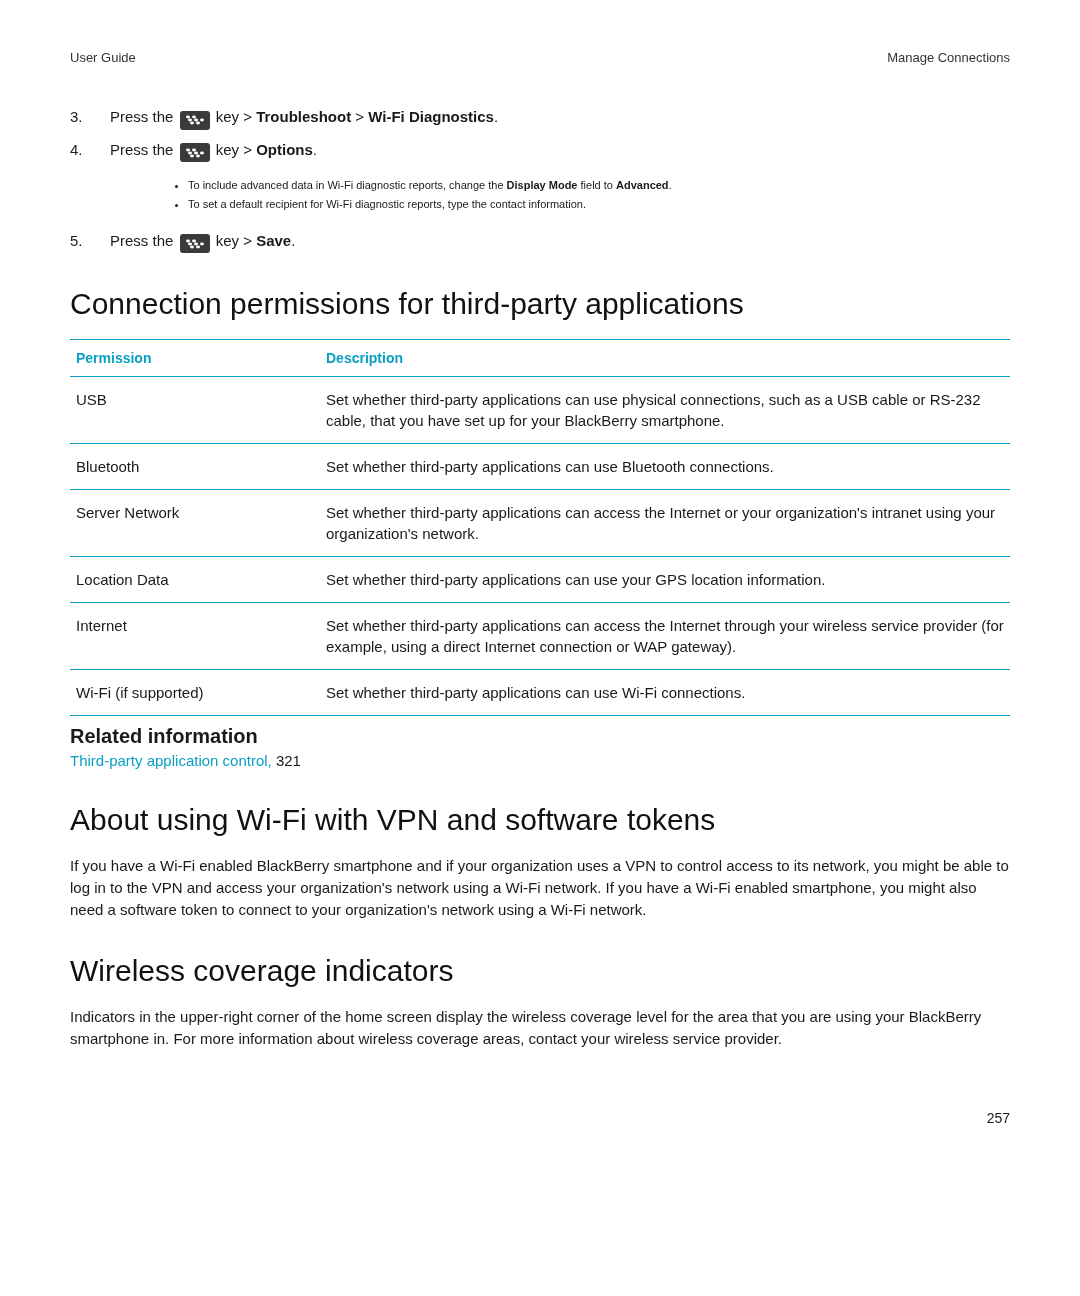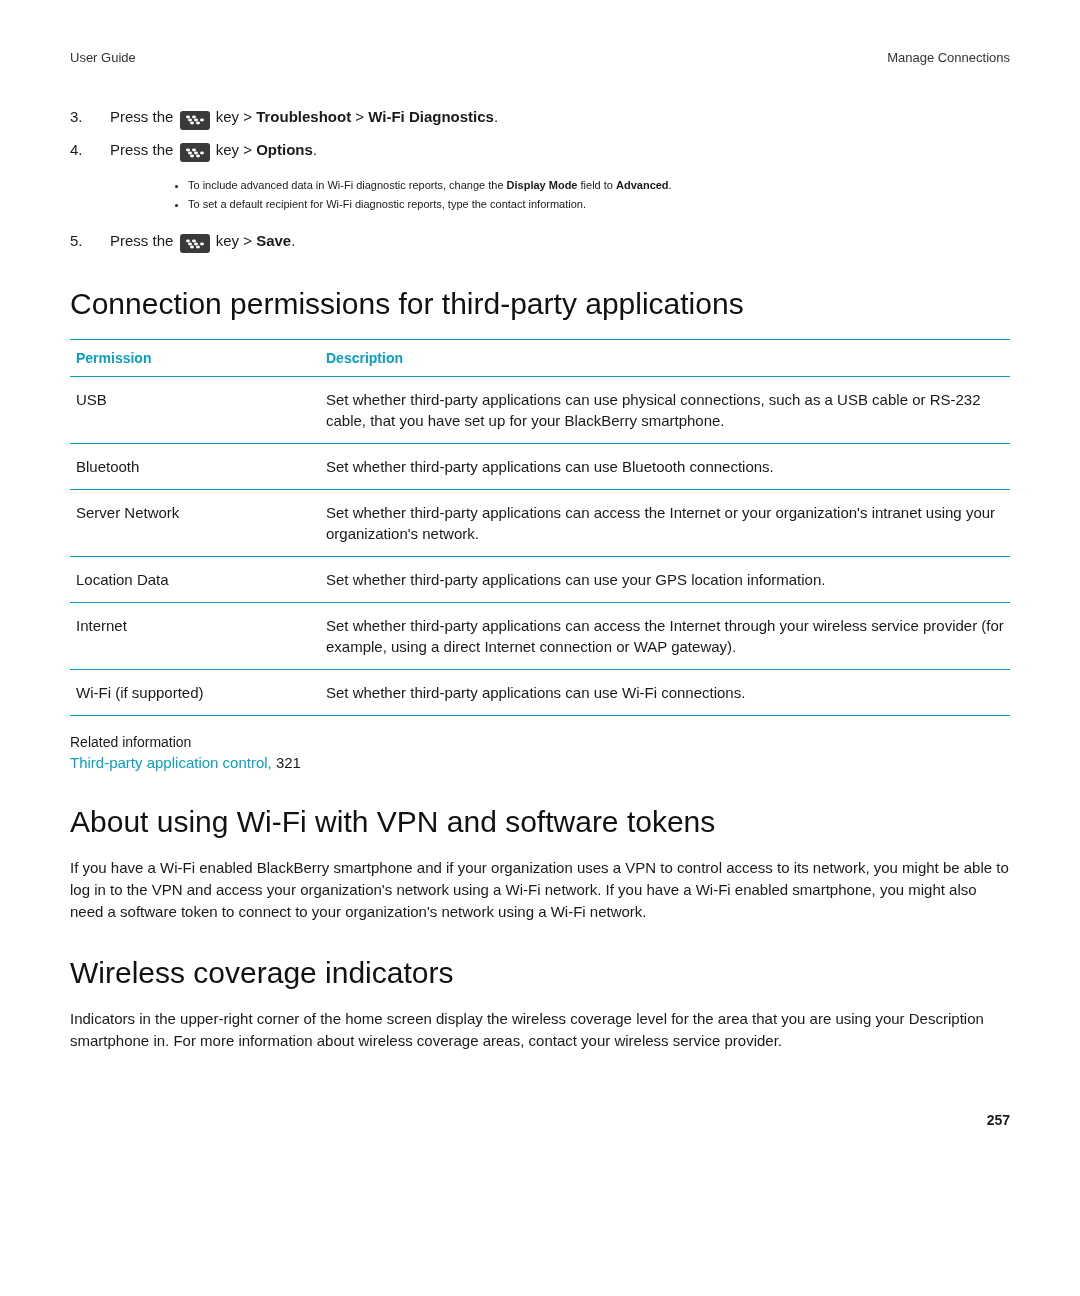--- a/index.html
+++ b/index.html
@@ -16,25 +16,25 @@
     vertical-align: -4px; margin: 0 2px;
   }
   .bb-key svg { display: block; }
   ul.sub { list-style: disc; margin: 6px 0 6px 60px; padding-left: 18px; }
   ul.sub li { font-size: 11px; line-height: 1.75; }
   h2.section { font-size: 30px; font-weight: 400; margin: 34px 0 18px 0; color: #111; }
   table.perm { width: 100%; border-collapse: collapse; margin-top: 0; }
   table.perm th { text-align: left; font-size: 14px; font-weight: 700; color: #0aa0c6; padding: 10px 6px; border-top: 1px solid #0aa0c6; border-bottom: 1px solid #0aa0c6; }
   table.perm td { font-size: 15px; padding: 12px 6px; border-bottom: 1px solid #0aa0c6; vertical-align: top; line-height: 1.4; }
   table.perm td.pcol { width: 250px; }
-  .related-hdr { font-size: 14px; font-weight: 400; margin-top: 18px; }
+  .related-hdr { font-size: 20px; font-weight: 700; margin-top: 9px; }
   .related-link { font-size: 15px; margin-top: 4px; }
   .related-link .lnk { color: #0aa0c6; }
   p.body-text { font-size: 15px; line-height: 1.45; margin-top: 10px; }
-  .page-num { text-align: right; font-size: 14px; margin-top: 60px; font-weight: bold; }
+  .page-num { text-align: right; font-size: 14px; margin-top: 60px; }
   .bold { font-weight: 700; }
 </style>
 </head>
 <body>
 
 <div class="page">
 
   <div class="running-header">
     <span>User Guide</span>
     <span>Manage Connections</span>
@@ -133,16 +133,16 @@
 
   <div class="related-hdr">Related information</div>
   <div class="related-link">
     <span class="lnk">Third-party application control,</span><span> 321</span>
   </div>
 
   <h2 class="section">About using Wi-Fi with VPN and software tokens</h2>
   <p class="body-text">If you have a Wi-Fi enabled BlackBerry smartphone and if your organization uses a VPN to control access to its network, you might be able to log in to the VPN and access your organization's network using a Wi-Fi network. If you have a Wi-Fi enabled smartphone, you might also need a software token to connect to your organization's network using a Wi-Fi network.</p>
 
   <h2 class="section">Wireless coverage indicators</h2>
-  <p class="body-text">Indicators in the upper-right corner of the home screen display the wireless coverage level for the area that you are using your Description smartphone in. For more information about wireless coverage areas, contact your wireless service provider.</p>
+  <p class="body-text">Indicators in the upper-right corner of the home screen display the wireless coverage level for the area that you are using your BlackBerry smartphone in. For more information about wireless coverage areas, contact your wireless service provider.</p>
 
   <div class="page-num">257</div>
 </div>
 
 </body></html>

